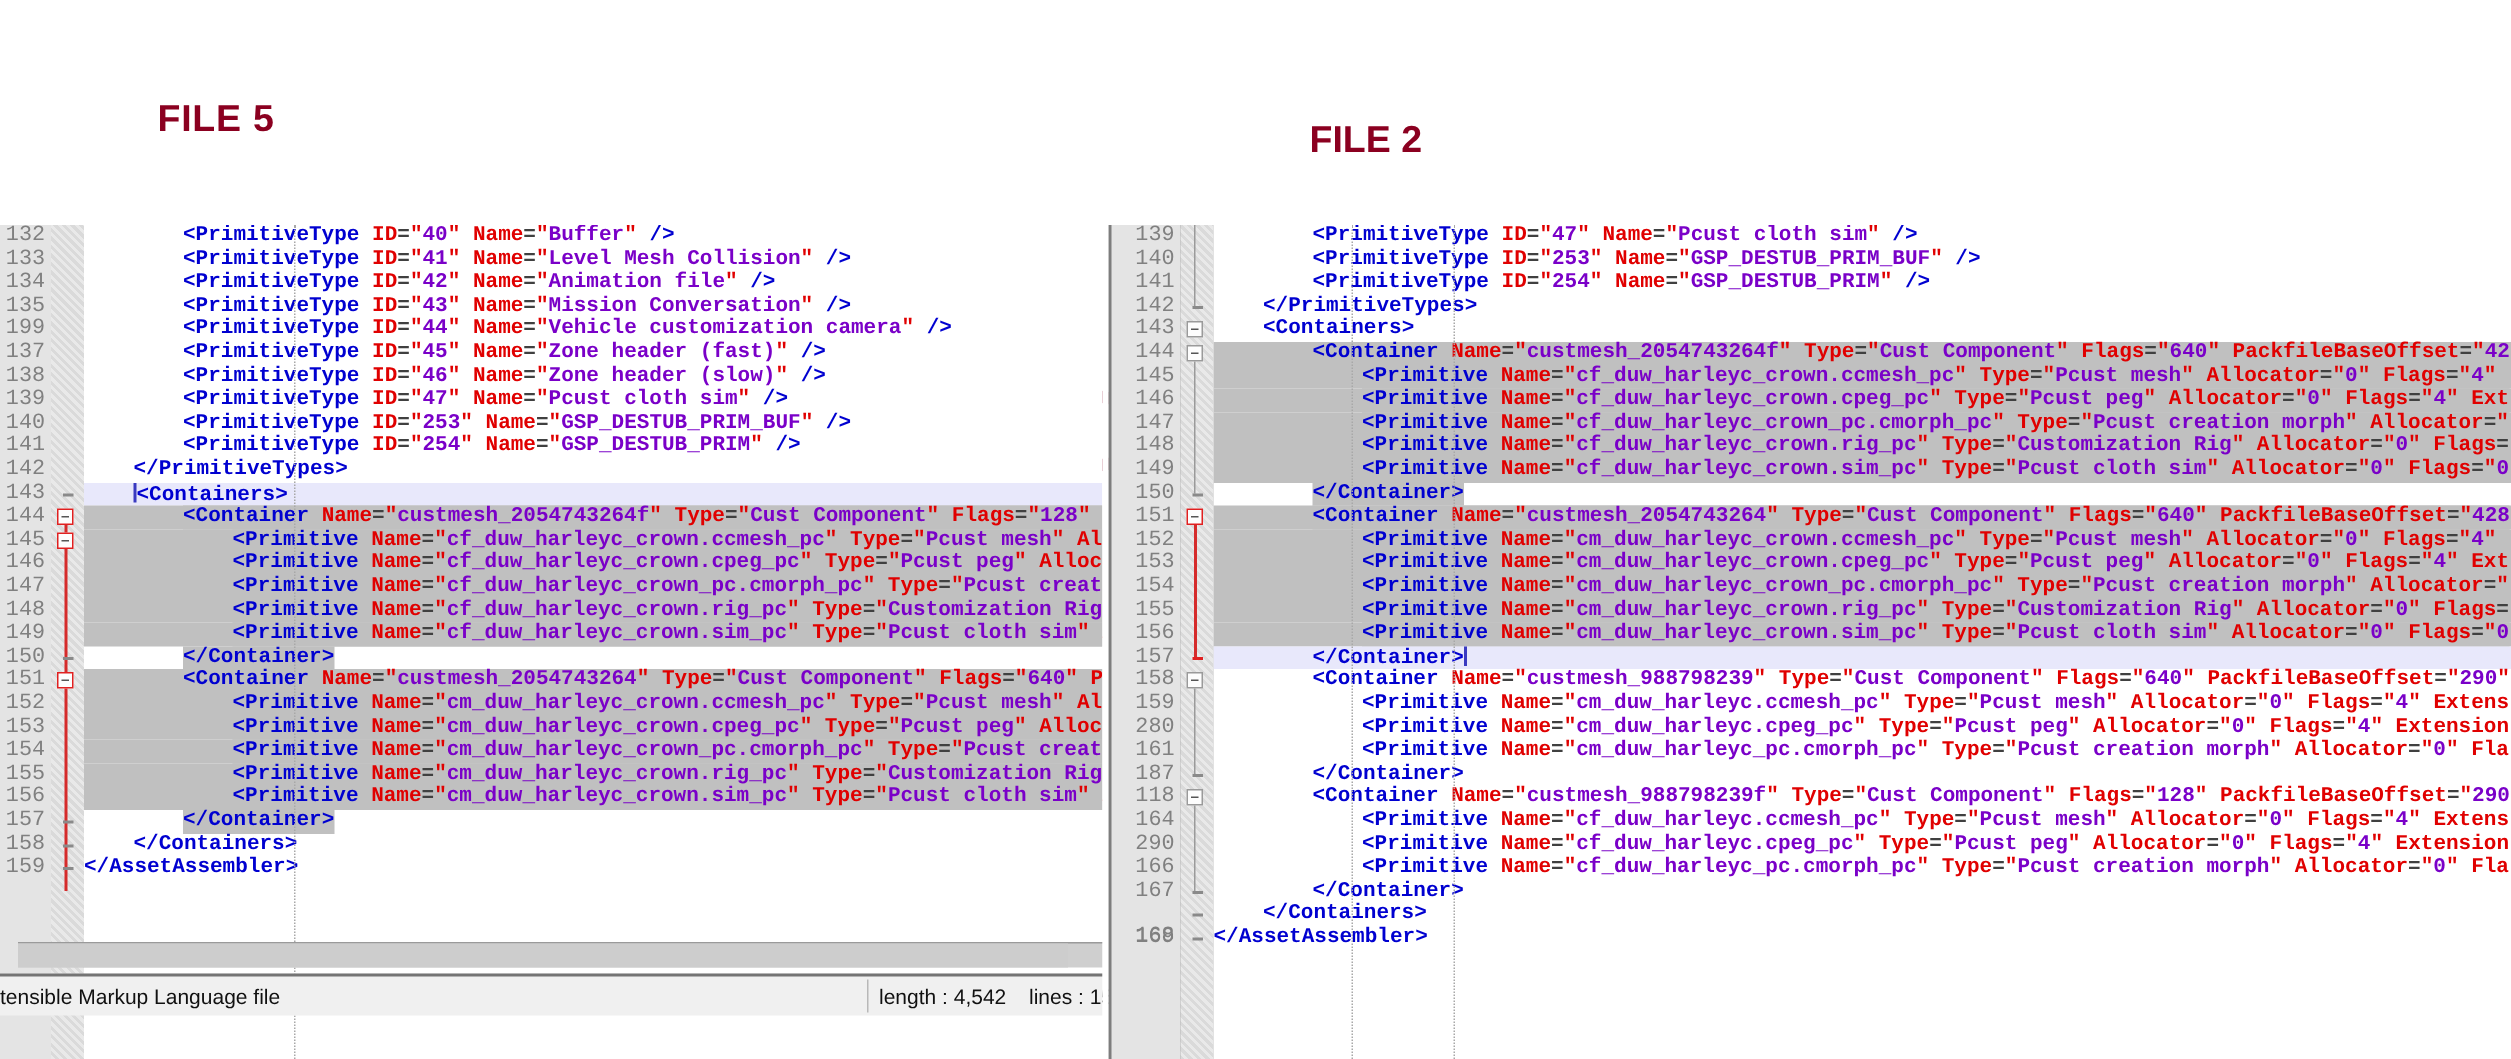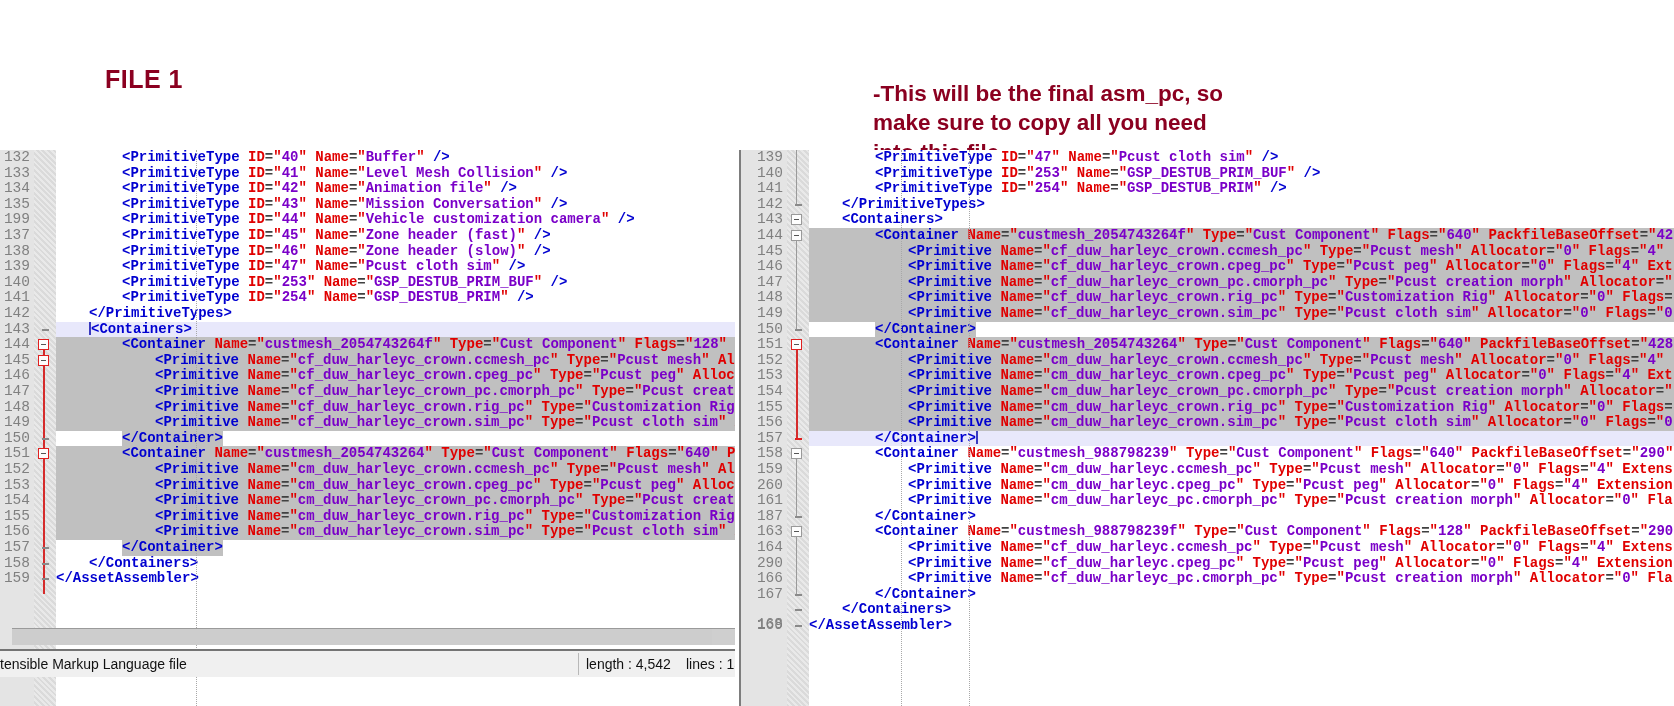--- a/index.html
+++ b/index.html
@@ -121,23 +121,24 @@
   
   #pane-divider{position:absolute;left:735px;top:150px;width:4px;height:556px;background:#ffffff;}
   #pane-right-edge{position:absolute;left:739px;top:150px;width:2px;height:556px;background:#7d7d7d;}
 
   
   #arrow{position:absolute;left:530px;top:245px;width:335px;height:85px;}
 </style>
 </head>
 <body>
 
-<div class="annot" id="file1-label">FILE 1</div>
+<div class="annot" id="file1-label">FILE 5</div>
 
 <div class="annot" id="file2-block">
+  <span class="ttl">FILE 2</span>
   <span class="body">-This will be the final asm_pc, so
 make sure to copy all you need
 into this file</span>
 </div>
 
 <svg id="arrow" viewBox="0 0 335 85">
   <polygon points="4,28 128,28 128,6 331,42 128,79 128,57 4,57" fill="#ffffff" stroke="#8b0020" stroke-width="8" stroke-linejoin="miter"></polygon>
 </svg>
 
 <div class="pane" id="pane-left">
@@ -248,24 +249,24 @@
         <div class="ln" style="top: 171.6px;">150</div>
         <div class="ln" style="top: 187.2px;">151</div>
         <div class="ln" style="top: 202.8px;">152</div>
         <div class="ln" style="top: 218.4px;">153</div>
         <div class="ln" style="top: 234px;">154</div>
         <div class="ln" style="top: 249.6px;">155</div>
         <div class="ln" style="top: 265.2px;">156</div>
         <div class="ln" style="top: 280.8px;">157</div>
         <div class="ln" style="top: 296.4px;">158</div>
         <div class="ln" style="top: 312px;">159</div>
-        <div class="ln" style="top: 327.6px;">260</div>
+        <div class="ln" style="top: 327.6px;">280</div>
         <div class="ln" style="top: 343.2px;">161</div>
         <div class="ln" style="top: 358.8px;">187</div>
-        <div class="ln" style="top: 374.4px;">163</div>
+        <div class="ln" style="top: 374.4px;">118</div>
         <div class="ln" style="top: 390px;">164</div>
         <div class="ln" style="top: 405.6px;">290</div>
         <div class="ln" style="top: 421.2px;">166</div>
         <div class="ln" style="top: 436.8px;">167</div>
         <div class="ln" style="top: 467px;">168</div>
         <div class="ln" style="top: 468px;">169</div>
         <div style="position: absolute; left: 0px; top: 0px; bottom: 0px; width: 2px; background: rgb(125, 125, 125);"></div>
       </div>
     <div class="foldcol" id="fold-right">
         <div class="foldline" style="left: 9px; top: 0px; height: 54.8px;"></div>

